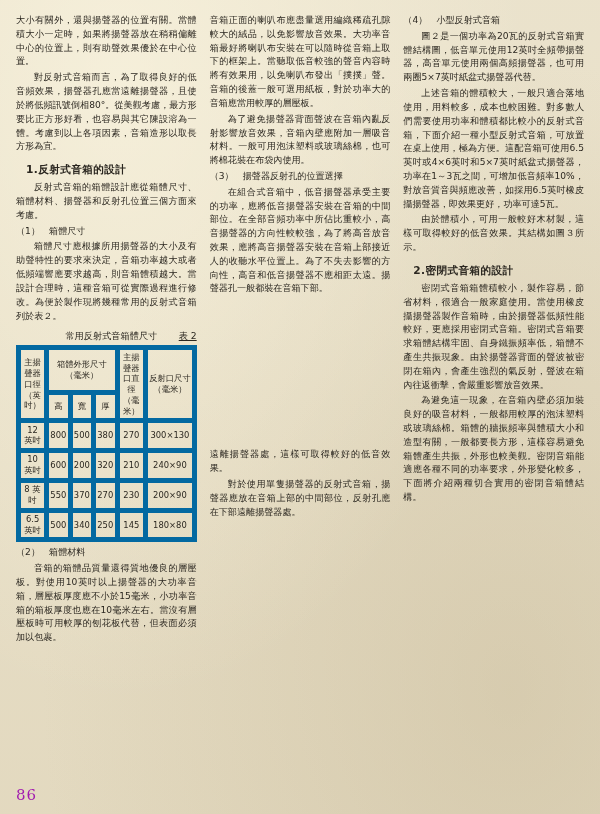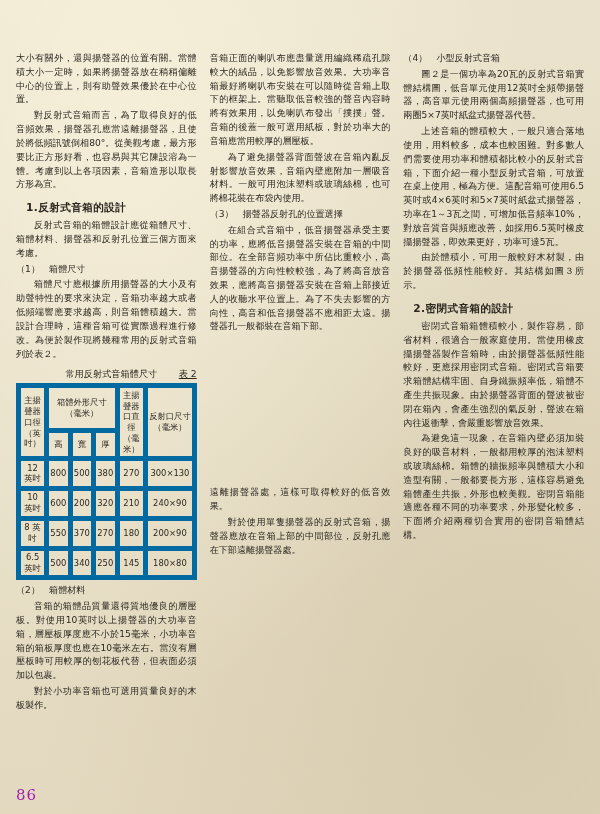--- a/index.html
+++ b/index.html
@@ -34,21 +34,20 @@
   .columns {
     display: flex;
     gap: 13px;
     height: 760px;
   }
   .col {
     width: 183px;
     font-size: 9.1px;
     line-height: 1.52;
     text-align: justify;
-    margin-top: 38px;
   }
   p {
     margin: 0 0 2px 0;
     text-indent: 0;
   }
   p.indent {
     text-indent: 18px;
   }
   h2.section {
     font-size: 10.6px;
@@ -148,54 +147,53 @@
             <td>200</td>
             <td>320</td>
             <td>210</td>
             <td>240×90</td>
           </tr>
           <tr>
             <td>8 英吋</td>
             <td>550</td>
             <td>370</td>
             <td>270</td>
-            <td>180</td>
+            <td>230</td>
             <td>200×90</td>
           </tr>
           <tr>
             <td>6.5 英吋</td>
             <td>500</td>
             <td>340</td>
             <td>250</td>
             <td>145</td>
             <td>180×80</td>
           </tr>
         </tbody>
       </table>
 
       <p style="margin-top:4px">（2）　箱體材料</p>
       <p class="indent">音箱的箱體品質量還得質地優良的層壓板。對使用10英吋以上揚聲器的大功率音箱，層壓板厚度應不小於15毫米，小功率音箱的箱板厚度也應在10毫米左右。當沒有層壓板時可用較厚的刨花板代替，但表面必須加以包裹。</p>
-      <p class="indent">對於小功率音箱也可選用質量良好的木板製作。</p>
     </div>
 
     <div class="col">
       <p>音箱正面的喇叭布應盡量選用編織稀疏孔隙較大的絨品，以免影響放音效果。大功率音箱最好將喇叭布安裝在可以隨時從音箱上取下的框架上。當聽取低音較強的聲音內容時將有效果用，以免喇叭布發出「撲撲」聲。音箱的後蓋一般可選用紙板，對於功率大的音箱應當用較厚的層壓板。</p>
       <p class="indent">為了避免揚聲器背面聲波在音箱內亂反射影響放音效果，音箱內壁應附加一層吸音材料。一般可用泡沫塑料或玻璃絲棉，也可將棉花裝在布袋內使用。</p>
       <p>（3）　揚聲器反射孔的位置選擇</p>
       <p class="indent">在組合式音箱中，低音揚聲器承受主要的功率，應將低音揚聲器安裝在音箱的中間部位。在全部音頻功率中所佔比重較小，高音揚聲器的方向性較較強，為了將高音放音效果，應將高音揚聲器安裝在音箱上部接近人的收聽水平位置上。為了不失去影響的方向性，高音和低音揚聲器不應相距太遠。揚聲器孔一般都裝在音箱下部。</p>
       <div style="height:150px"></div>
       <p>遠離揚聲器處，這樣可取得較好的低音效果。</p>
       <p class="indent">對於使用單隻揚聲器的反射式音箱，揚聲器應放在音箱上部的中間部位，反射孔應在下部遠離揚聲器處。</p>
     </div>
 
     <div class="col">
       <p>（4）　小型反射式音箱</p>
       <p class="indent">圖２是一個功率為20瓦的反射式音箱實體結構圖，低音單元使用12英吋全頻帶揚聲器，高音單元使用兩個高頻揚聲器，也可用兩圈5×7英吋紙盆式揚聲器代替。</p>
       <p class="indent">上述音箱的體積較大，一般只適合落地使用，用料較多，成本也較困難。對多數人們需要使用功率和體積都比較小的反射式音箱，下面介紹一種小型反射式音箱，可放置在桌上使用，極為方便。這配音箱可使用6.5英吋或4×6英吋和5×7英吋紙盆式揚聲器，功率在1～3瓦之間，可增加低音頻率10%，對放音質音與頻應改善，如採用6.5英吋橡皮攝揚聲器，即效果更好，功率可達5瓦。</p>
-      <p class="indent">由於體積小，可用一般較好木材製，由於揚聲器低頻性能較好。其結構如圖３所示。</p>
+      <p class="indent">由於體積小，可用一般較好木材製，這樣可取得較好的低音效果。其結構如圖３所示。</p>
       <h2 class="section">2.密閉式音箱的設計</h2>
       <p class="indent">密閉式音箱箱體積較小，製作容易，節省材料，很適合一般家庭使用。當使用橡皮攝揚聲器製作音箱時，由於揚聲器低頻性能較好，更應採用密閉式音箱。密閉式音箱要求箱體結構牢固、自身鐵振頻率低，箱體不產生共振現象。由於揚聲器背面的聲波被密閉在箱內，會產生強烈的氣反射，聲波在箱內往返衝擊，會嚴重影響放音效果。</p>
       <p class="indent">為避免這一現象，在音箱內壁必須加裝良好的吸音材料，一般都用較厚的泡沫塑料或玻璃絲棉。箱體的牆振頻率與體積大小和造型有關，一般都要長方形，這樣容易避免箱體產生共振，外形也較美觀。密閉音箱能適應各種不同的功率要求，外形變化較多，下面將介紹兩種切合實用的密閉音箱體結構。</p>
     </div>
 
   </div>
 </div>
 
 <div class="page-number">86</div>
 

